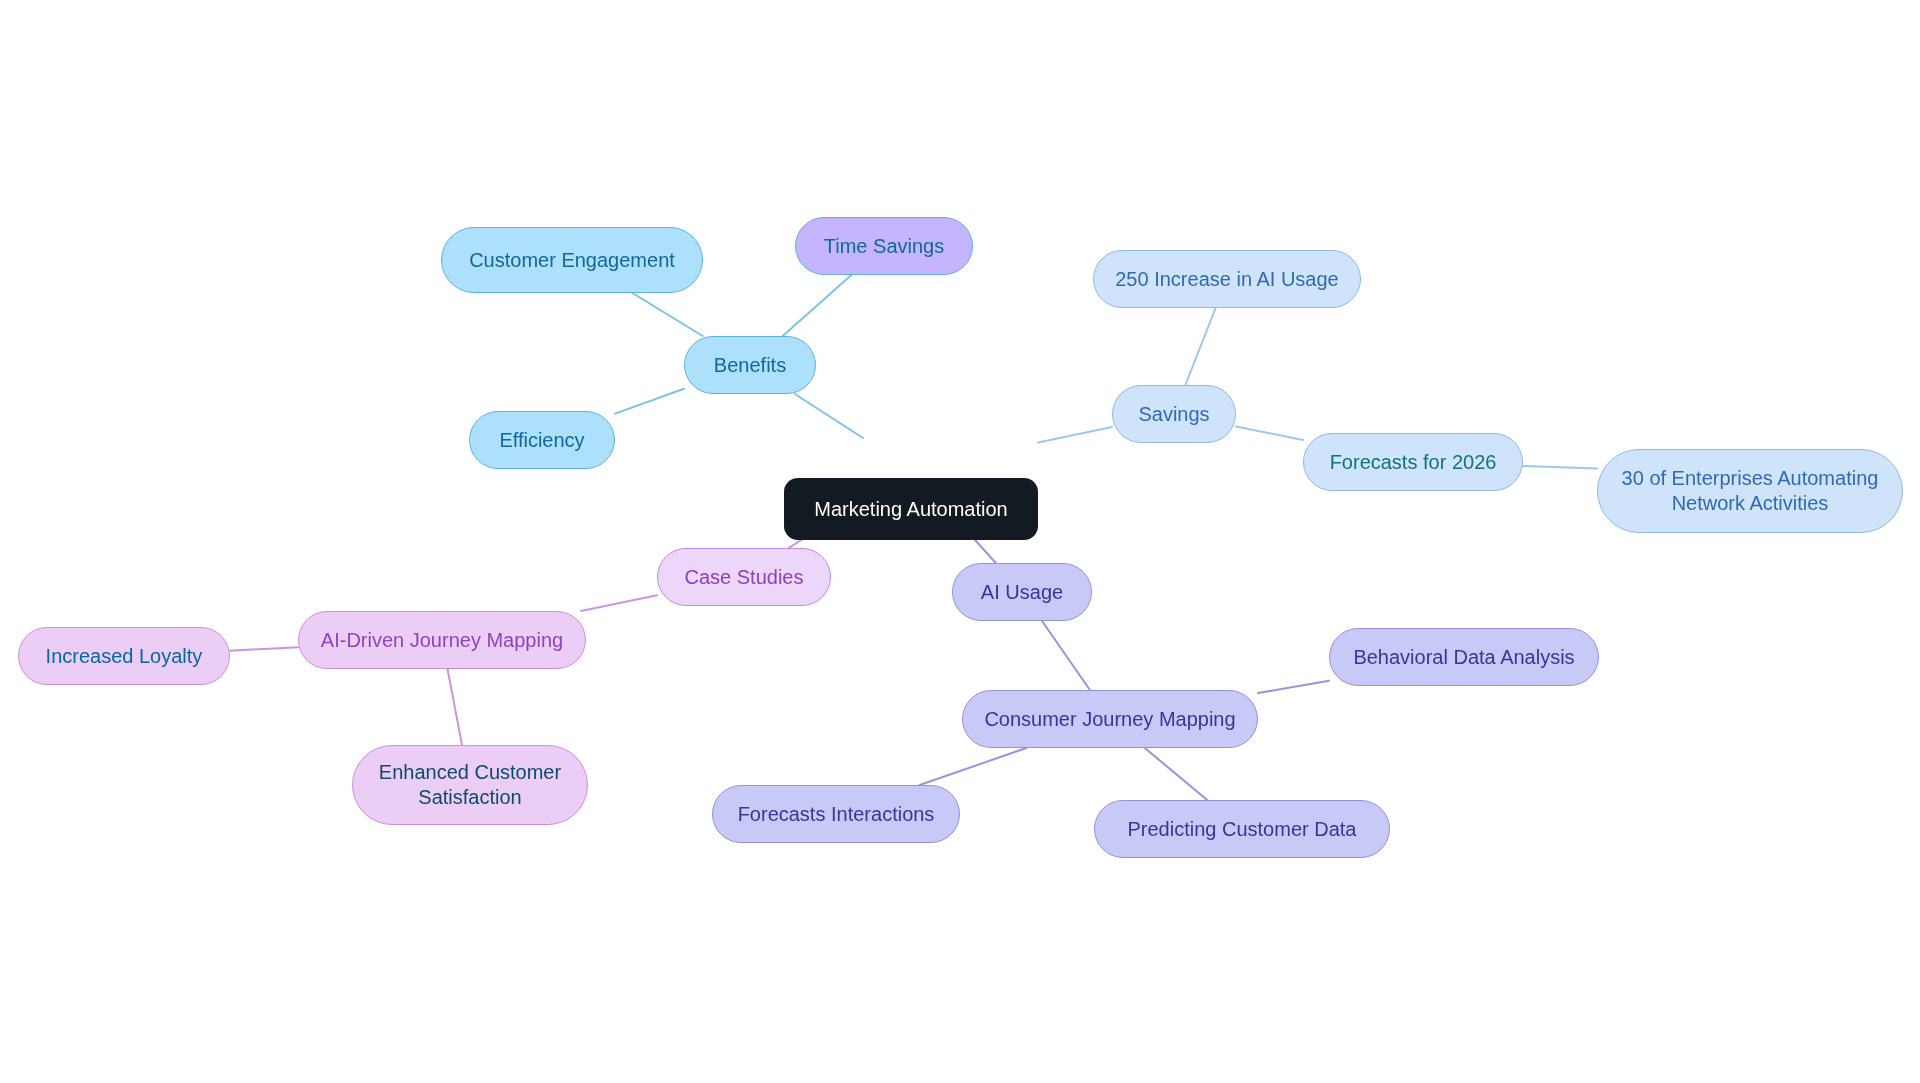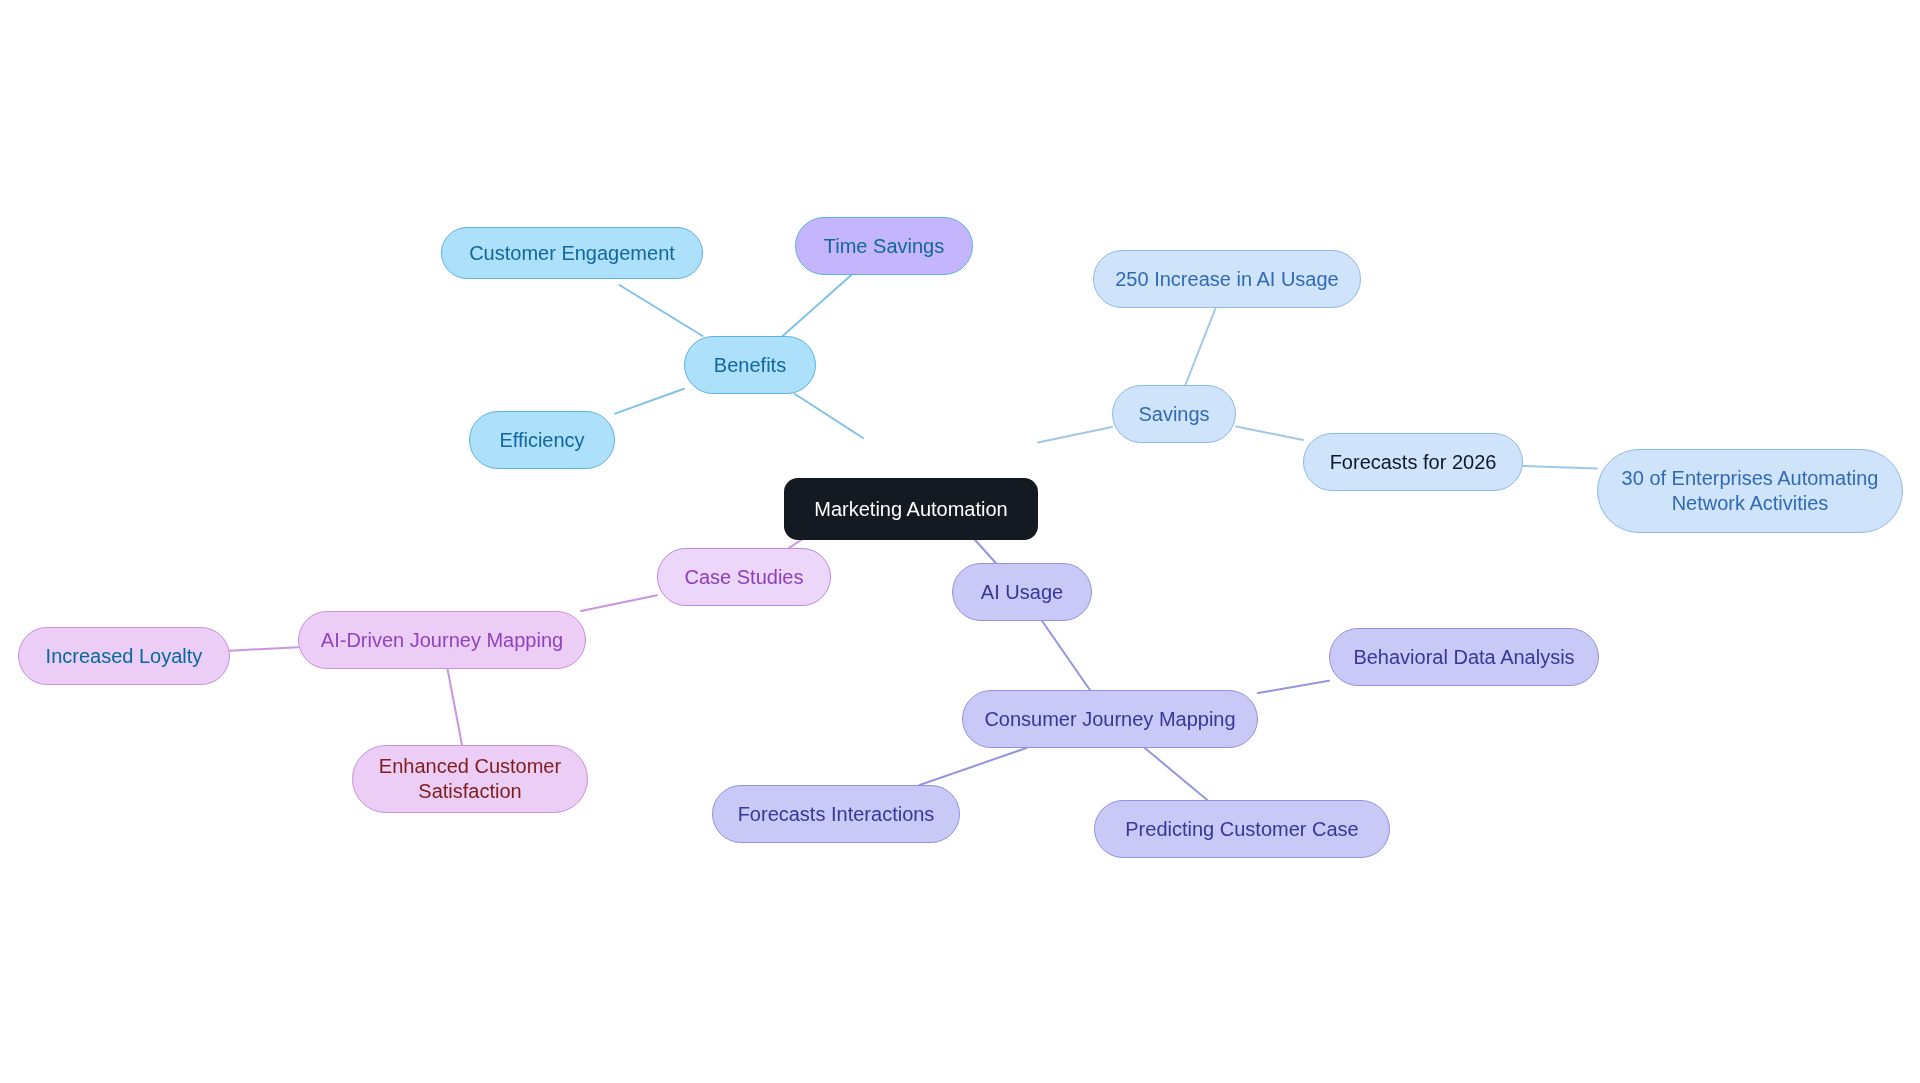--- a/index.html
+++ b/index.html
@@ -66,32 +66,32 @@
       <line x1="447.5238095238095" y1="669" x2="462" y2="745" stroke="#cb93e0" stroke-width="2" stroke-linecap="round"></line>
       <line x1="938.9756097560976" y1="500" x2="995.829268292683" y2="563" stroke="#9496dd" stroke-width="2" stroke-linecap="round"></line>
       <line x1="1042.0944881889764" y1="621" x2="1089.9055118110236" y2="690" stroke="#9496dd" stroke-width="2" stroke-linecap="round"></line>
       <line x1="1258" y1="693.0790960451977" x2="1329" y2="680.6440677966102" stroke="#9496dd" stroke-width="2" stroke-linecap="round"></line>
       <line x1="1026.3578947368421" y1="748" x2="919.6421052631579" y2="785" stroke="#9496dd" stroke-width="2" stroke-linecap="round"></line>
       <line x1="1144.8" y1="748" x2="1207.2" y2="800" stroke="#9496dd" stroke-width="2" stroke-linecap="round"></line>
     </svg>
   <div id="node-layer">
       <div class="node node-root" style="left: 784px; top: 438px; width: 254px; height: 62px; background: rgb(19, 26, 33); border-color: rgb(19, 26, 33); color: rgb(255, 255, 255); font-size: 20px; border-radius: 14px;">Marketing Automation</div>
       <div class="node" style="left: 684px; top: 336px; width: 132px; height: 58px; background: rgb(172, 224, 251); border-color: rgb(94, 179, 228); color: rgb(17, 103, 158); font-size: 20px;">Benefits</div>
-      <div class="node" style="left: 441px; top: 227px; width: 262px; height: 52px; background: rgb(172, 224, 251); border-color: rgb(94, 179, 228); color: rgb(17, 103, 158); font-size: 20px;">Customer Engagement</div>
+      <div class="node" style="left: 441px; top: 227px; width: 262px; height: 66px; background: rgb(172, 224, 251); border-color: rgb(94, 179, 228); color: rgb(17, 103, 158); font-size: 20px;">Customer Engagement</div>
       <div class="node" style="left: 795px; top: 217px; width: 178px; height: 58px; background: #c4b5fd; border-color: rgb(94, 179, 228); color: rgb(17, 103, 158); font-size: 20px;">Time Savings</div>
       <div class="node" style="left: 469px; top: 411px; width: 146px; height: 58px; background: rgb(172, 224, 251); border-color: rgb(94, 179, 228); color: rgb(17, 103, 158); font-size: 20px;">Efficiency</div>
       <div class="node" style="left: 1112px; top: 385px; width: 124px; height: 58px; background: rgb(207, 227, 250); border-color: rgb(143, 185, 232); color: rgb(47, 107, 181); font-size: 20px;">Savings</div>
       <div class="node" style="left: 1093px; top: 250px; width: 268px; height: 58px; background: rgb(207, 227, 250); border-color: rgb(143, 185, 232); color: rgb(47, 107, 181); font-size: 20px;">250 Increase in AI Usage</div>
-      <div class="node" style="left: 1303px; top: 433px; width: 220px; height: 58px; background: rgb(207, 227, 250); border-color: rgb(143, 185, 232); color: #0f172a; font-size: 20px;">Forecasts for 2026</div>
+      <div class="node" style="left: 1303px; top: 433px; width: 220px; height: 58px; background: rgb(207, 227, 250); border-color: rgb(143, 185, 232); color: #0f766e; font-size: 20px;">Forecasts for 2026</div>
       <div class="node" style="left: 1597px; top: 432px; width: 306px; height: 84px; background: rgb(207, 227, 250); border-color: rgb(143, 185, 232); color: rgb(47, 107, 181); font-size: 20px; margin-top: 17px;">30 of Enterprises Automating
 Network Activities</div>
       <div class="node" style="left: 657px; top: 548px; width: 174px; height: 58px; background: rgb(236, 214, 249); border-color: rgb(192, 138, 222); color: rgb(139, 63, 190); font-size: 20px;">Case Studies</div>
       <div class="node" style="left: 298px; top: 611px; width: 288px; height: 58px; background: rgb(236, 205, 245); border-color: rgb(203, 143, 221); color: rgb(142, 68, 192); font-size: 20px;">AI-Driven Journey Mapping</div>
       <div class="node" style="left: 18px; top: 627px; width: 212px; height: 58px; background: rgb(236, 205, 245); border-color: rgb(203, 143, 221); color: #0369a1; font-size: 20px;">Increased Loyalty</div>
-      <div class="node" style="left: 352px; top: 745px; width: 236px; height: 68px; background: rgb(236, 205, 245); border-color: rgb(203, 143, 221); color: #7f1d1d; font-size: 20px;">Enhanced Customer
+      <div class="node" style="left: 352px; top: 745px; width: 236px; height: 80px; background: rgb(236, 205, 245); border-color: rgb(203, 143, 221); color: #0c4a6e; font-size: 20px;">Enhanced Customer
 Satisfaction</div>
       <div class="node" style="left: 952px; top: 563px; width: 140px; height: 58px; background: rgb(200, 201, 247); border-color: rgb(145, 147, 224); color: rgb(54, 55, 153); font-size: 20px;">AI Usage</div>
       <div class="node" style="left: 962px; top: 690px; width: 296px; height: 58px; background: rgb(200, 201, 247); border-color: rgb(145, 147, 224); color: rgb(54, 55, 153); font-size: 20px;">Consumer Journey Mapping</div>
       <div class="node" style="left: 1329px; top: 628px; width: 270px; height: 58px; background: rgb(200, 201, 247); border-color: rgb(145, 147, 224); color: rgb(54, 55, 153); font-size: 20px;">Behavioral Data Analysis</div>
       <div class="node" style="left: 712px; top: 785px; width: 248px; height: 58px; background: rgb(200, 201, 247); border-color: rgb(145, 147, 224); color: rgb(54, 55, 153); font-size: 20px;">Forecasts Interactions</div>
-      <div class="node" style="left: 1094px; top: 800px; width: 296px; height: 58px; background: rgb(200, 201, 247); border-color: rgb(145, 147, 224); color: rgb(54, 55, 153); font-size: 20px;">Predicting Customer Case</div>
+      <div class="node" style="left: 1094px; top: 800px; width: 296px; height: 58px; background: rgb(200, 201, 247); border-color: rgb(145, 147, 224); color: rgb(54, 55, 153); font-size: 20px;">Predicting Customer Data</div>
     </div>
 </div>
 
 </body></html>

